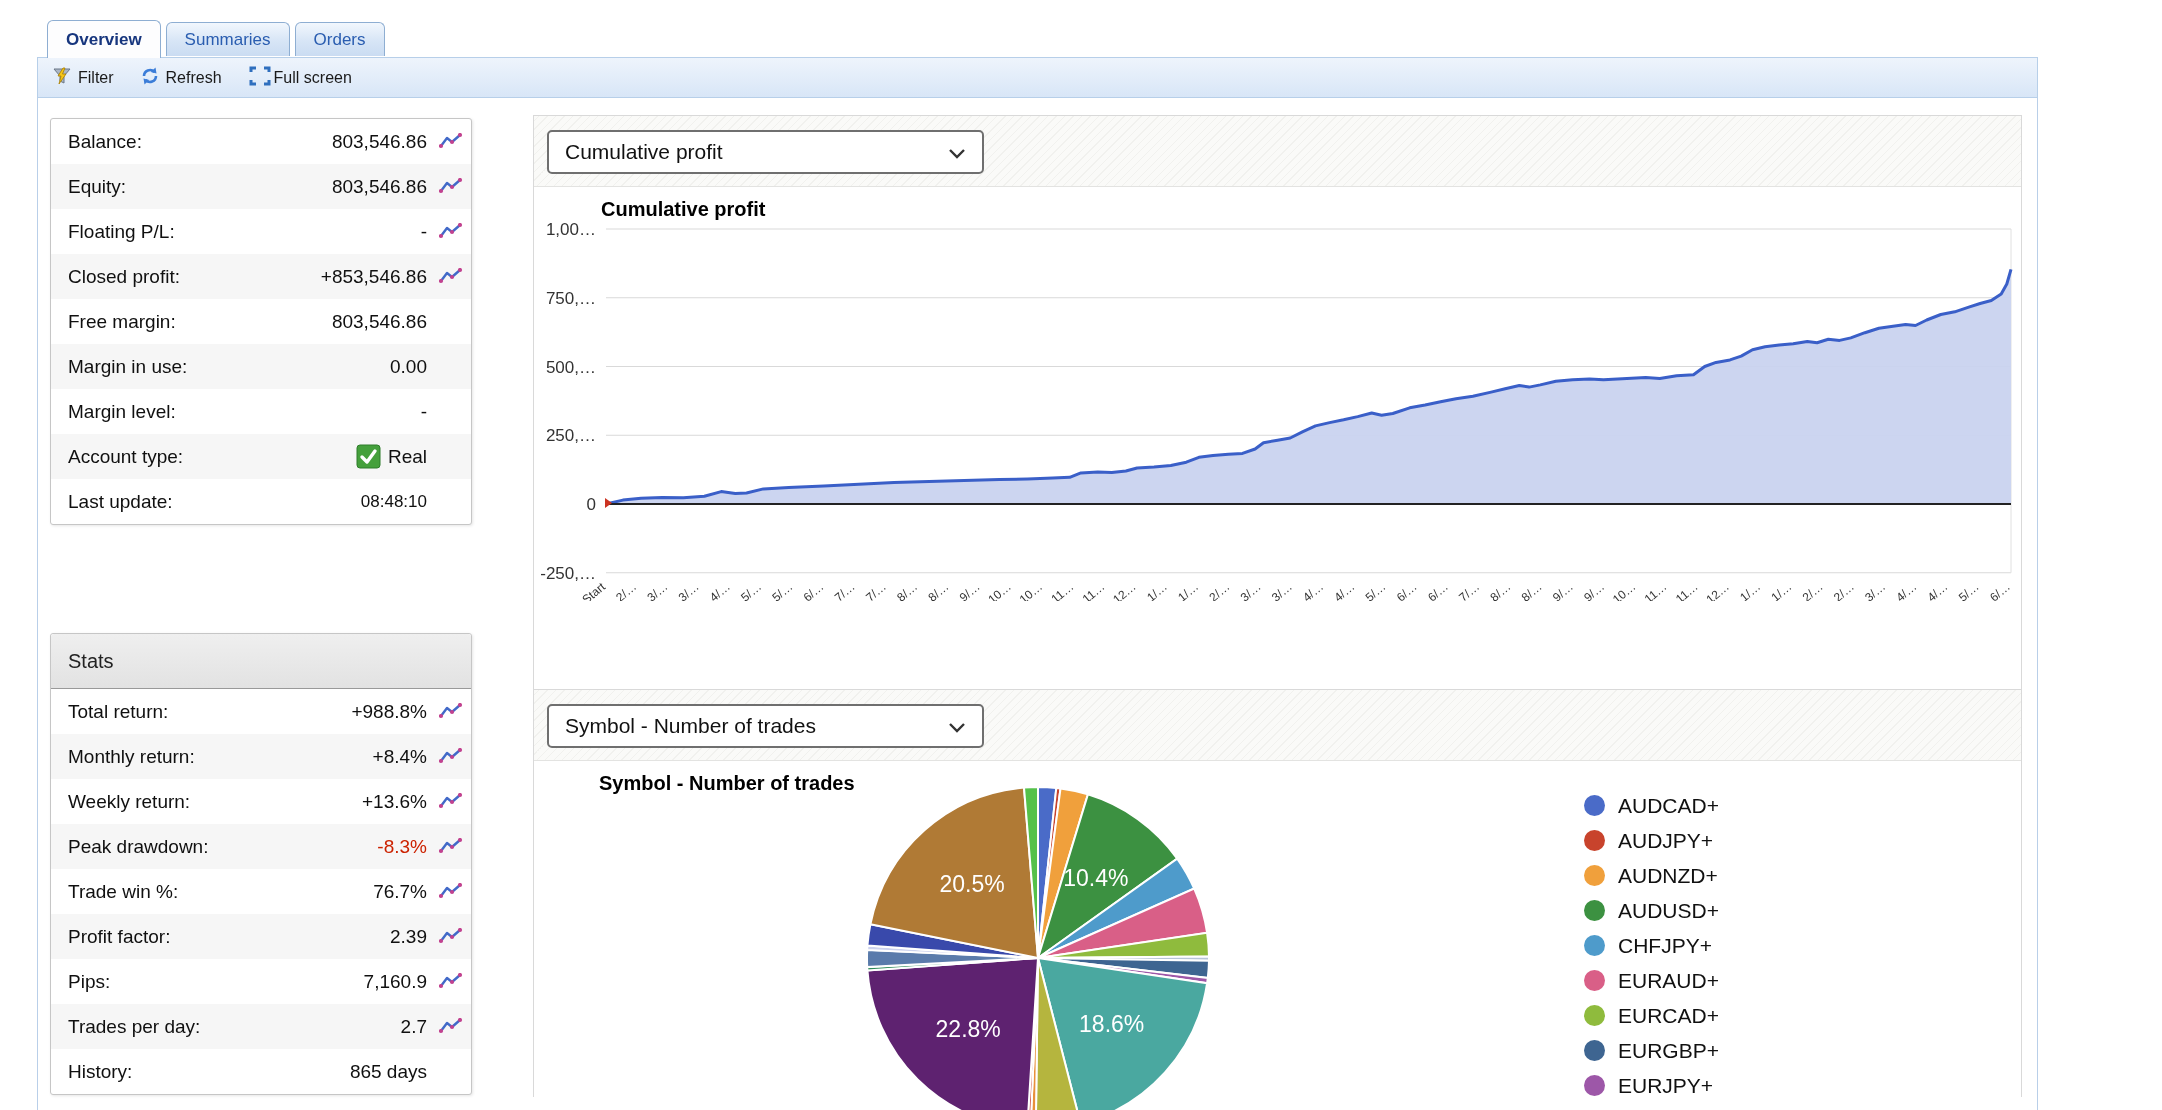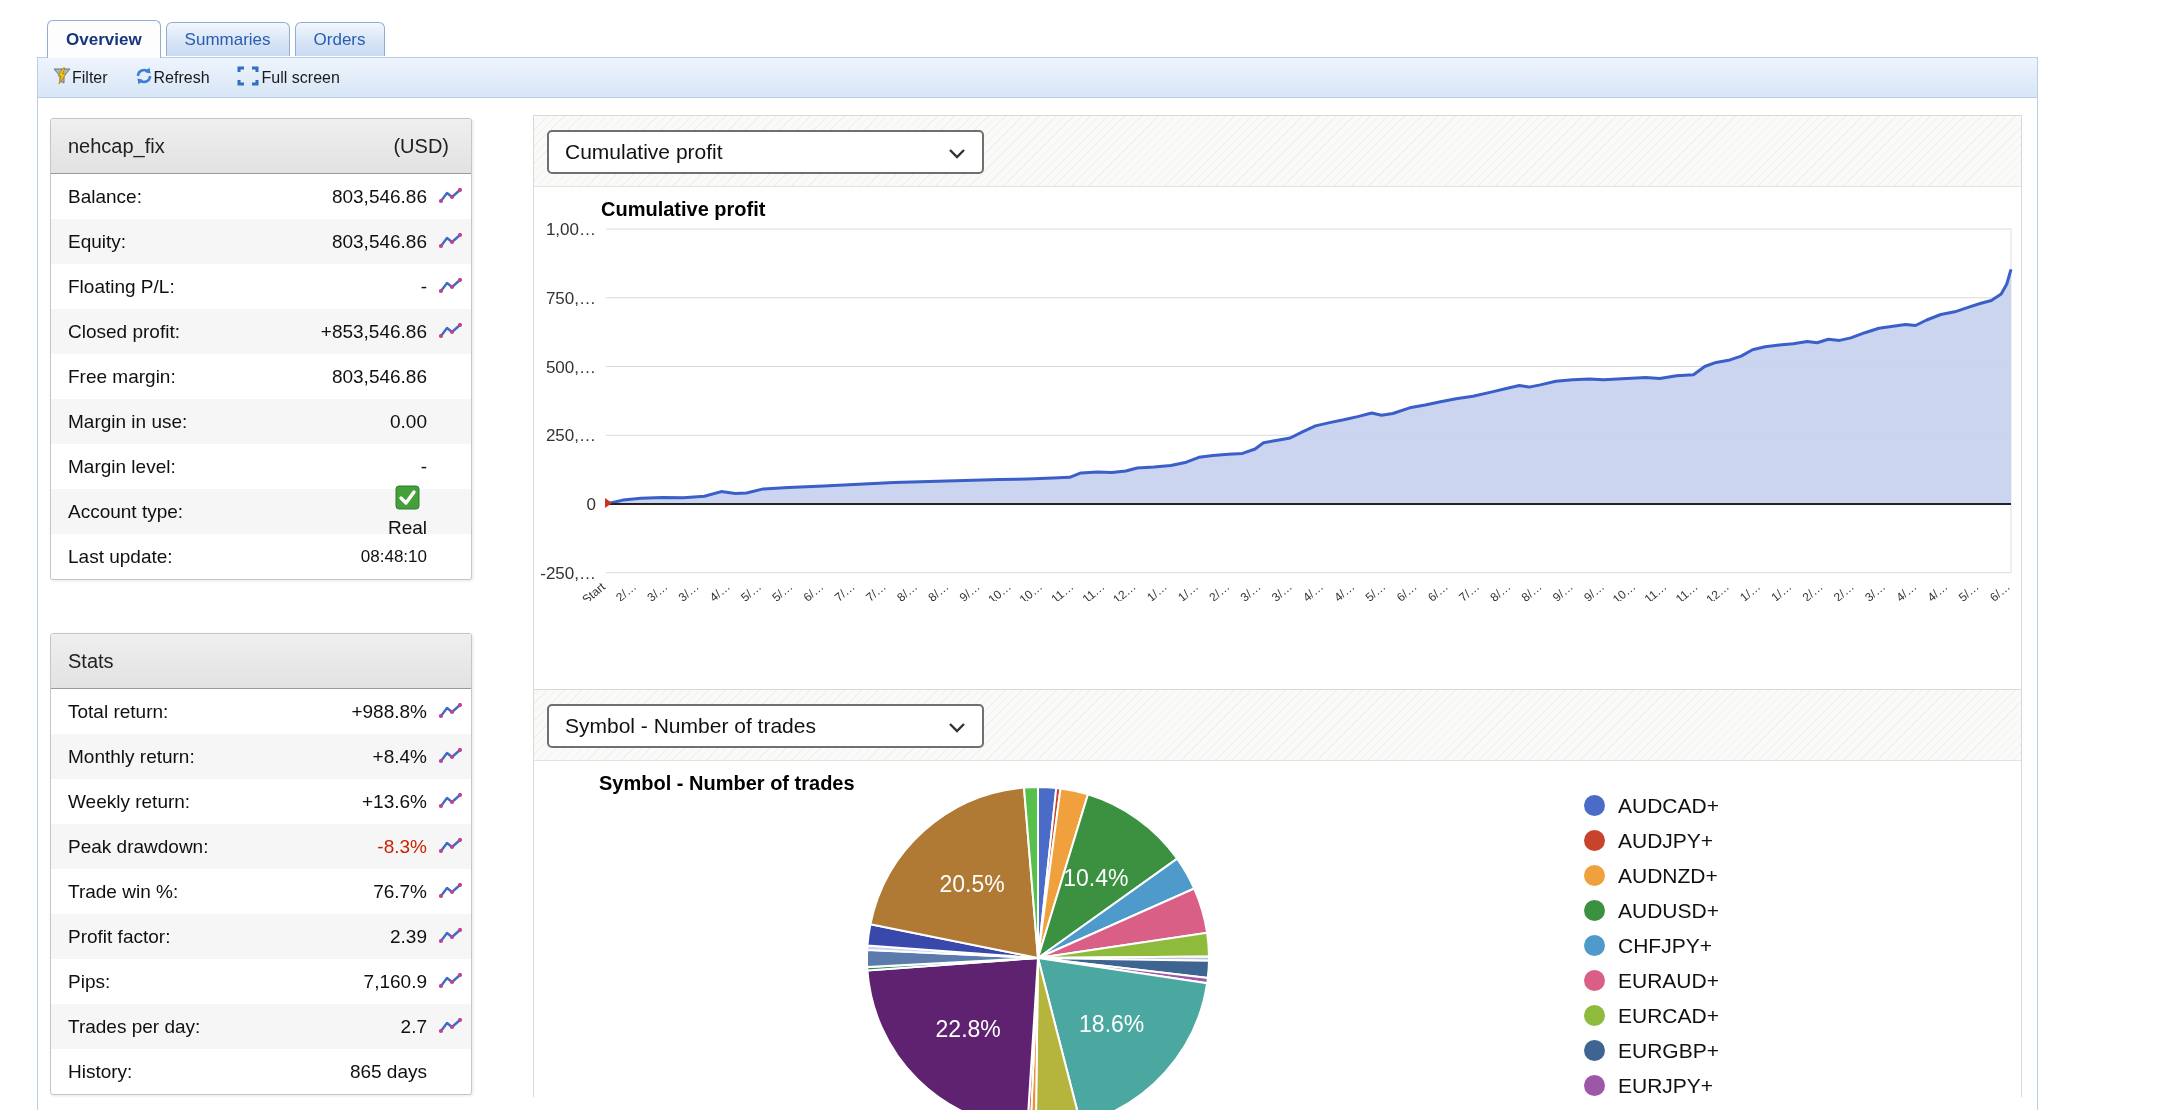--- a/index.html
+++ b/index.html
@@ -10,37 +10,37 @@
   .tabs { position:absolute; left:47px; top:22px; display:flex; gap:5px; z-index:3; }
   .tab { height:34px; padding:0 18px; display:flex; align-items:center; font-size:17px;
          border:1px solid #8eaed2; border-bottom:none; border-radius:6px 6px 0 0;
          background:linear-gradient(#f2f7fd,#d7e5f6 55%,#cadcf2); color:#2a5db0; cursor:pointer; }
   .tab.active { background:#fdfdfe; color:#17367e; font-weight:bold; height:38px; margin-top:-2px; z-index:4; }
 
   
   .toolbar { position:absolute; left:37px; top:57px; width:2001px; height:41px;
              background:linear-gradient(#eef4fc,#d8e6f7); border:1px solid #b7cfe9;
              display:flex; align-items:center; padding-left:14px; gap:26px; z-index:2; }
-  .tbtn { display:flex; align-items:center; font-size:16px; color:#1a1a1a; cursor:pointer; }
+  .tbtn { display:flex; align-items:center; gap:6px; font-size:16px; color:#1a1a1a; cursor:pointer; }
   .content-frame { position:absolute; left:37px; top:97px; width:2001px; height:1013px;
                    border-left:1px solid #b9cfe9; border-right:1px solid #b9cfe9; background:#fff; }
 
   
   .side-panel { position:absolute; width:422px; background:#fff; border:1px solid #c6c6c6;
                 border-radius:3px; box-shadow:1px 1px 3px rgba(0,0,0,.10); }
   .side-panel .hdr { height:55px; background:linear-gradient(#efefef,#e2e2e2); border-bottom:1px solid #999;
                      display:flex; align-items:center; justify-content:space-between;
                      padding:0 22px 0 17px; font-size:20px; color:#222; border-radius:3px 3px 0 0; }
   .prow { height:45px; display:flex; align-items:center; padding-left:17px; padding-right:8px; font-size:19px; color:#101010; }
   .prow:nth-child(even) { background:#f6f6f6; }
   .prow .lbl { flex:1; }
   .prow .val { text-align:right; }
   .prow .icon-slot { width:36px; display:flex; justify-content:flex-end; align-items:center; }
   .prow .val.small { font-size:17px; }
-  .chk { display:flex; align-items:center; gap:7px;flex-direction:column; }
+  .chk { display:flex; align-items:center; gap:7px; }
 
   
   .card { position:absolute; background:#fff; border:1px solid #d9d9d9; }
   .band { height:71px; border-bottom:1px solid #e3e3e1;
           background:repeating-linear-gradient(315deg,#fafaf8 0px,#fafaf8 5px,#f1f1ee 5px,#f1f1ee 6px); }
   .select { position:absolute; left:13px; top:14px; width:437px; height:44px; background:#fff;
             border:2px solid #6f6f6f; border-radius:5px; font-size:21px; color:#111;
             display:flex; align-items:center; justify-content:space-between; padding:0 16px; cursor:pointer; }
   .chart-title { position:absolute; font-size:20px; font-weight:bold; color:#000; }
 
@@ -95,24 +95,20 @@
         <path d="M8 19 L3 19 L3 15" fill="none" stroke="#2f6fbe" stroke-width="3"></path>
       </svg>
     </span>
     <span>Full screen</span>
   </div>
 </div>
 
 <div class="content-frame"></div>
 
 <div class="side-panel" style="left:50px; top:118px;">
-  <div class="hdr">
-    <span>nehcap_fix</span>
-    <span>(USD)</span>
-  </div>
   <div id="account-rows">
       <div class="prow">
         <span class="lbl">Balance:</span>
         <span class="val">803,546.86</span>
         <span class="icon-slot">
           <svg width="24" height="17" viewBox="0 0 24 17">
             <path d="M2 13 L8 5 L13 9 L21 2" fill="none" stroke="#4169c8" stroke-width="2.4" stroke-linejoin="round"></path>
             <circle cx="2" cy="13" r="2.1" fill="#c2428f"></circle>
             <circle cx="13" cy="9" r="2.1" fill="#c2428f"></circle>
             <circle cx="21" cy="2" r="2.1" fill="#c2428f"></circle>

